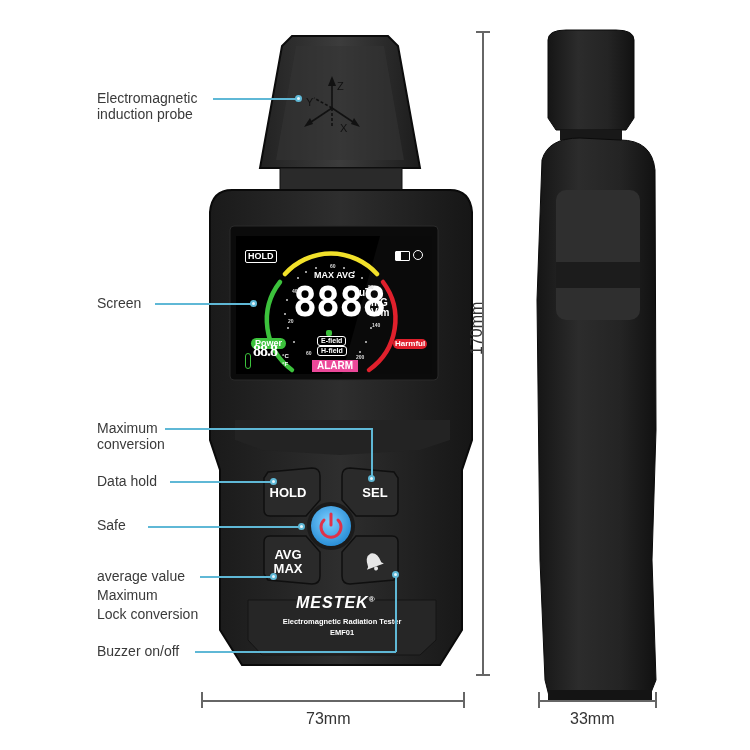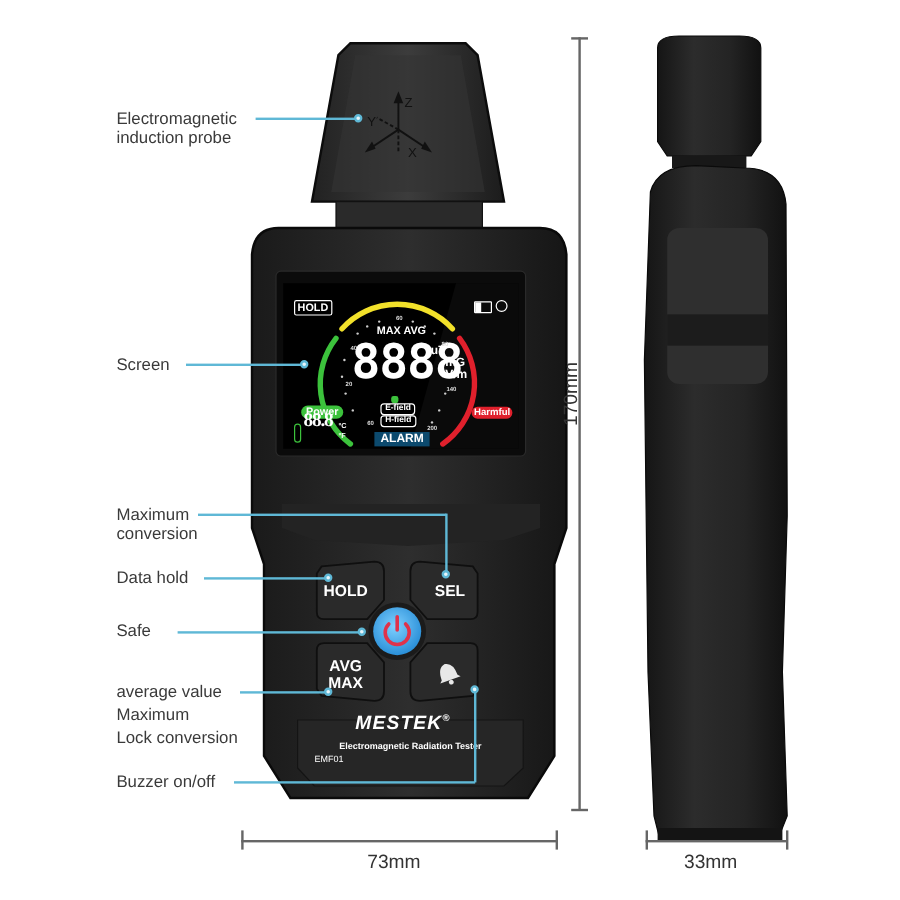--- a/index.html
+++ b/index.html
@@ -139,41 +139,41 @@
   <div class="abs screen-text" style="left:330px;top:263px;font-size:5px;color:#ddd">60</div>
   <div class="abs screen-text" style="left:368px;top:284px;font-size:5px;color:#ddd">80</div>
   <div class="abs screen-text" style="left:372px;top:322px;font-size:5px;color:#ddd">140</div>
   <div class="abs screen-text" style="left:356px;top:354px;font-size:5px;color:#ddd">200</div>
   <div class="abs screen-text" style="left:306px;top:350px;font-size:5px;color:#ddd">60</div>
   <div class="abs" style="left:326px;top:330px;width:6px;height:6px;background:#3cc23c;border-radius:2px"></div>
   <div class="abs screen-text" style="left:251px;top:338px;font-size:9px;color:#fff;background:#3cc23c;border-radius:6px;padding:0 4px;line-height:11px">Power</div>
   <div class="abs screen-text" style="left:393px;top:339px;font-size:8px;color:#fff;background:#e0202c;border-radius:6px;padding:0 2px;line-height:10px">Harmful</div>
   <div class="abs screen-text" style="left:317px;top:336px;font-size:7px;color:#fff;border:1px solid #fff;border-radius:3px;padding:0 3px;line-height:8px">E-field</div>
   <div class="abs screen-text" style="left:317px;top:346px;font-size:7px;color:#fff;border:1px solid #fff;border-radius:3px;padding:0 3px;line-height:8px">H-field</div>
-  <div class="abs screen-text" style="left:312px;top:360px;font-size:10px;color:#fff;background:#0c4a6e;padding:0 5px;line-height:12px">ALARM</div>
+  <div class="abs screen-text" style="left:312px;top:360px;font-size:10px;color:#fff;background:#ec4899;padding:0 5px;line-height:12px">ALARM</div>
   <div class="abs" style="left:245px;top:353px;width:4px;height:14px;border:1.5px solid #3cc23c;border-radius:3px"></div>
   <div class="abs screen-text" style="left:253px;top:342px;font-size:16px;color:#fff;line-height:18px;font-family:Liberation Serif, serif;letter-spacing:-1px">88.8</div>
   <div class="abs screen-text" style="left:282px;top:353px;font-size:6px;color:#fff;line-height:7px">°C</div>
   <div class="abs screen-text" style="left:282px;top:361px;font-size:6px;color:#fff;line-height:7px">°F</div>
 </div>
 
 <div class="btn-label" style="left:264px;top:485px;width:48px">HOLD</div>
 <div class="btn-label" style="left:352px;top:485px;width:46px">SEL</div>
 <div class="abs" style="left:307px;top:502px;width:48px;height:48px;border-radius:50%"></div>
 <div>
   <div class="btn-label" style="left:264px;top:547px;width:48px;">AVG</div>
   <div class="btn-label" style="left:264px;top:561px;width:48px">MAX</div>
 </div>
 <div class="abs" style="left:342px;top:536px;width:56px;height:48px"></div>
 
 <div class="abs" style="left:296px;top:594px;color:#fff;font-weight:bold;font-style:italic;font-size:16px;letter-spacing:1px">
   <span>MESTEK</span><sup style="font-size:8px;font-style:normal">®</sup>
 </div>
 <div class="abs" style="left:262px;top:617px;width:160px;text-align:center;color:#fff;font-weight:bold;font-size:7.5px">Electromagnetic Radiation Tester</div>
-<div class="abs" style="left:262px;top:628px;width:160px;text-align:left;color:#fff;font-weight:normal;font-size:7.5px">EMF01</div>
+<div class="abs" style="left:262px;top:628px;width:160px;text-align:center;color:#fff;font-weight:bold;font-size:7.5px">EMF01</div>
 
 <div>
   <div class="label" style="left:97px;top:90px">Electromagnetic</div>
   <div class="label" style="left:97px;top:106px">induction probe</div>
   <div class="line" style="left:213px;top:98px;width:85px;height:1.5px"></div>
   <div class="dot" style="left:295px;top:95px"></div>
 </div>
 <div>
   <div class="label" style="left:97px;top:295px">Screen</div>
   <div class="line" style="left:155px;top:303px;width:98px;height:1.5px"></div>

